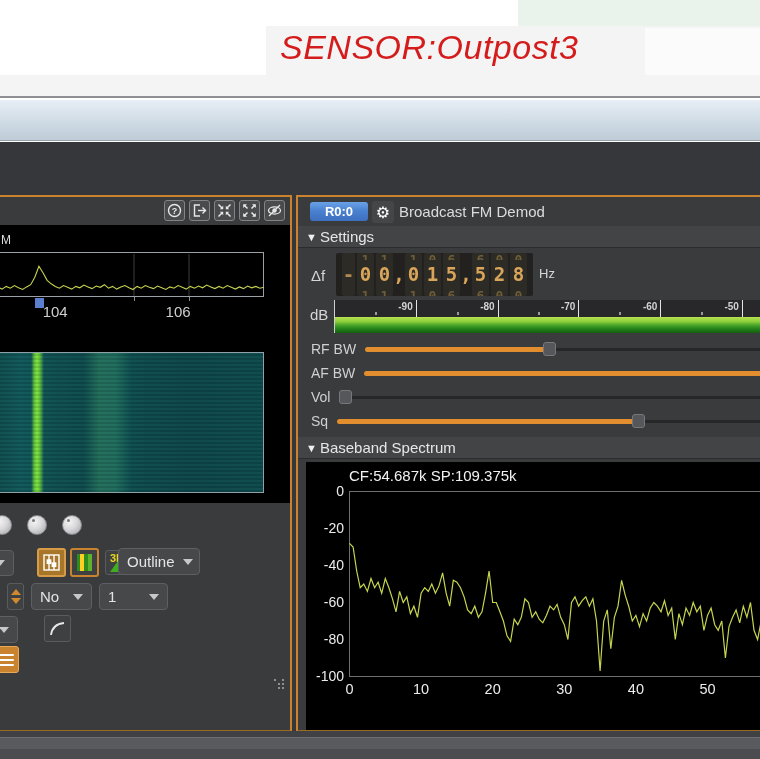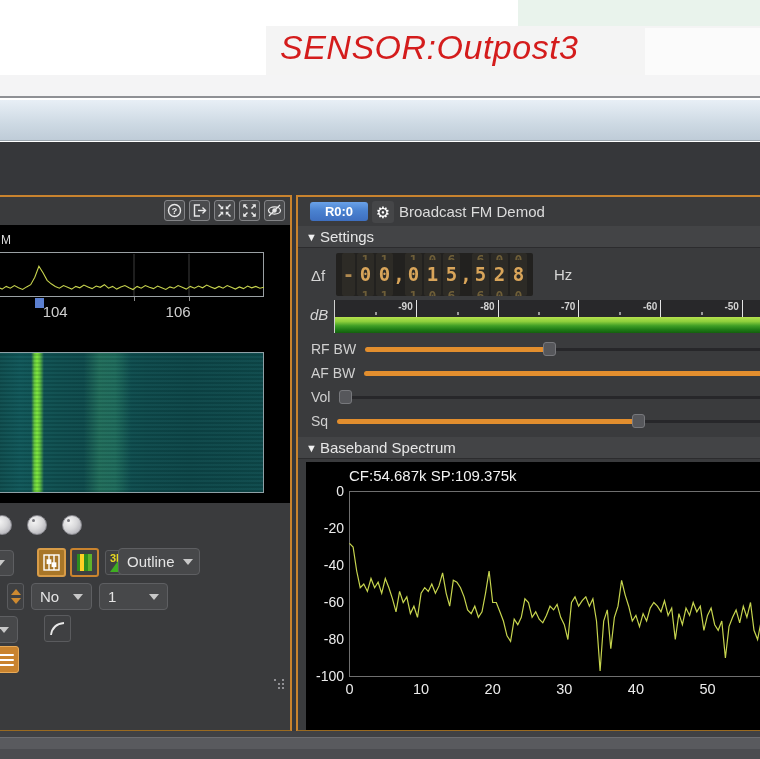--- a/index.html
+++ b/index.html
@@ -106,23 +106,23 @@
   .fcell { width:17px; height:43px; overflow:hidden; display:flex; flex-direction:column;
            align-items:center; justify-content:space-between; background:#2d2b26;
            border-radius:2px; margin:0 1px; }
   .fcell.fsep { width:8px; background:transparent; }
   .fcell.fminus { width:13px; }
   .fmain { font-family:"DejaVu Sans Mono", monospace; font-weight:bold; font-size:19px;
            line-height:19px; color:#d9a55a; }
   .fminus .fmain { color:#b08a50; }
   .fhint { font-family:"DejaVu Sans Mono", monospace; font-weight:bold; font-size:13px;
            line-height:13px; height:7px; overflow:hidden; color:#6e5e38; }
-  #freq-unit { left:256px; top:69px; color:#d6d6d6; font-size:15px; }
-
-  #meter-label { left:12px; top:109px; color:#d6d6d6; font-size:15px;font-style:italic; }
+  #freq-unit { left:241px; top:69px; color:#d6d6d6; font-size:13px; }
+
+  #meter-label { left:12px; top:109px; color:#d6d6d6; font-size:15px; }
   #meter { left:36px; top:103px; width:428px; height:33px; background:#28282a;
            border-left:1px solid #cfcfcf; overflow:hidden; }
   .mtick  { position:absolute; top:0; width:1px; height:17px; background:#e4e4e4; }
   .mlabel { position:absolute; top:1px; font-size:10px; color:#d2d2d2;
             transform:translateX(-100%); padding-right:3px;font-weight:bold; }
   .mdot   { position:absolute; top:12px; width:2px; height:3px; background:#9a9a9a; }
   #meter-green { left:0; top:17px; width:428px; height:16px;
      background:linear-gradient(180deg,#b6e24e 0%,#8ecf3c 28%,#3f9e26 55%,#1e7a16 80%,#145f0e 100%); }
 
   #slider-rows { left:0; top:140px; width:464px; }

